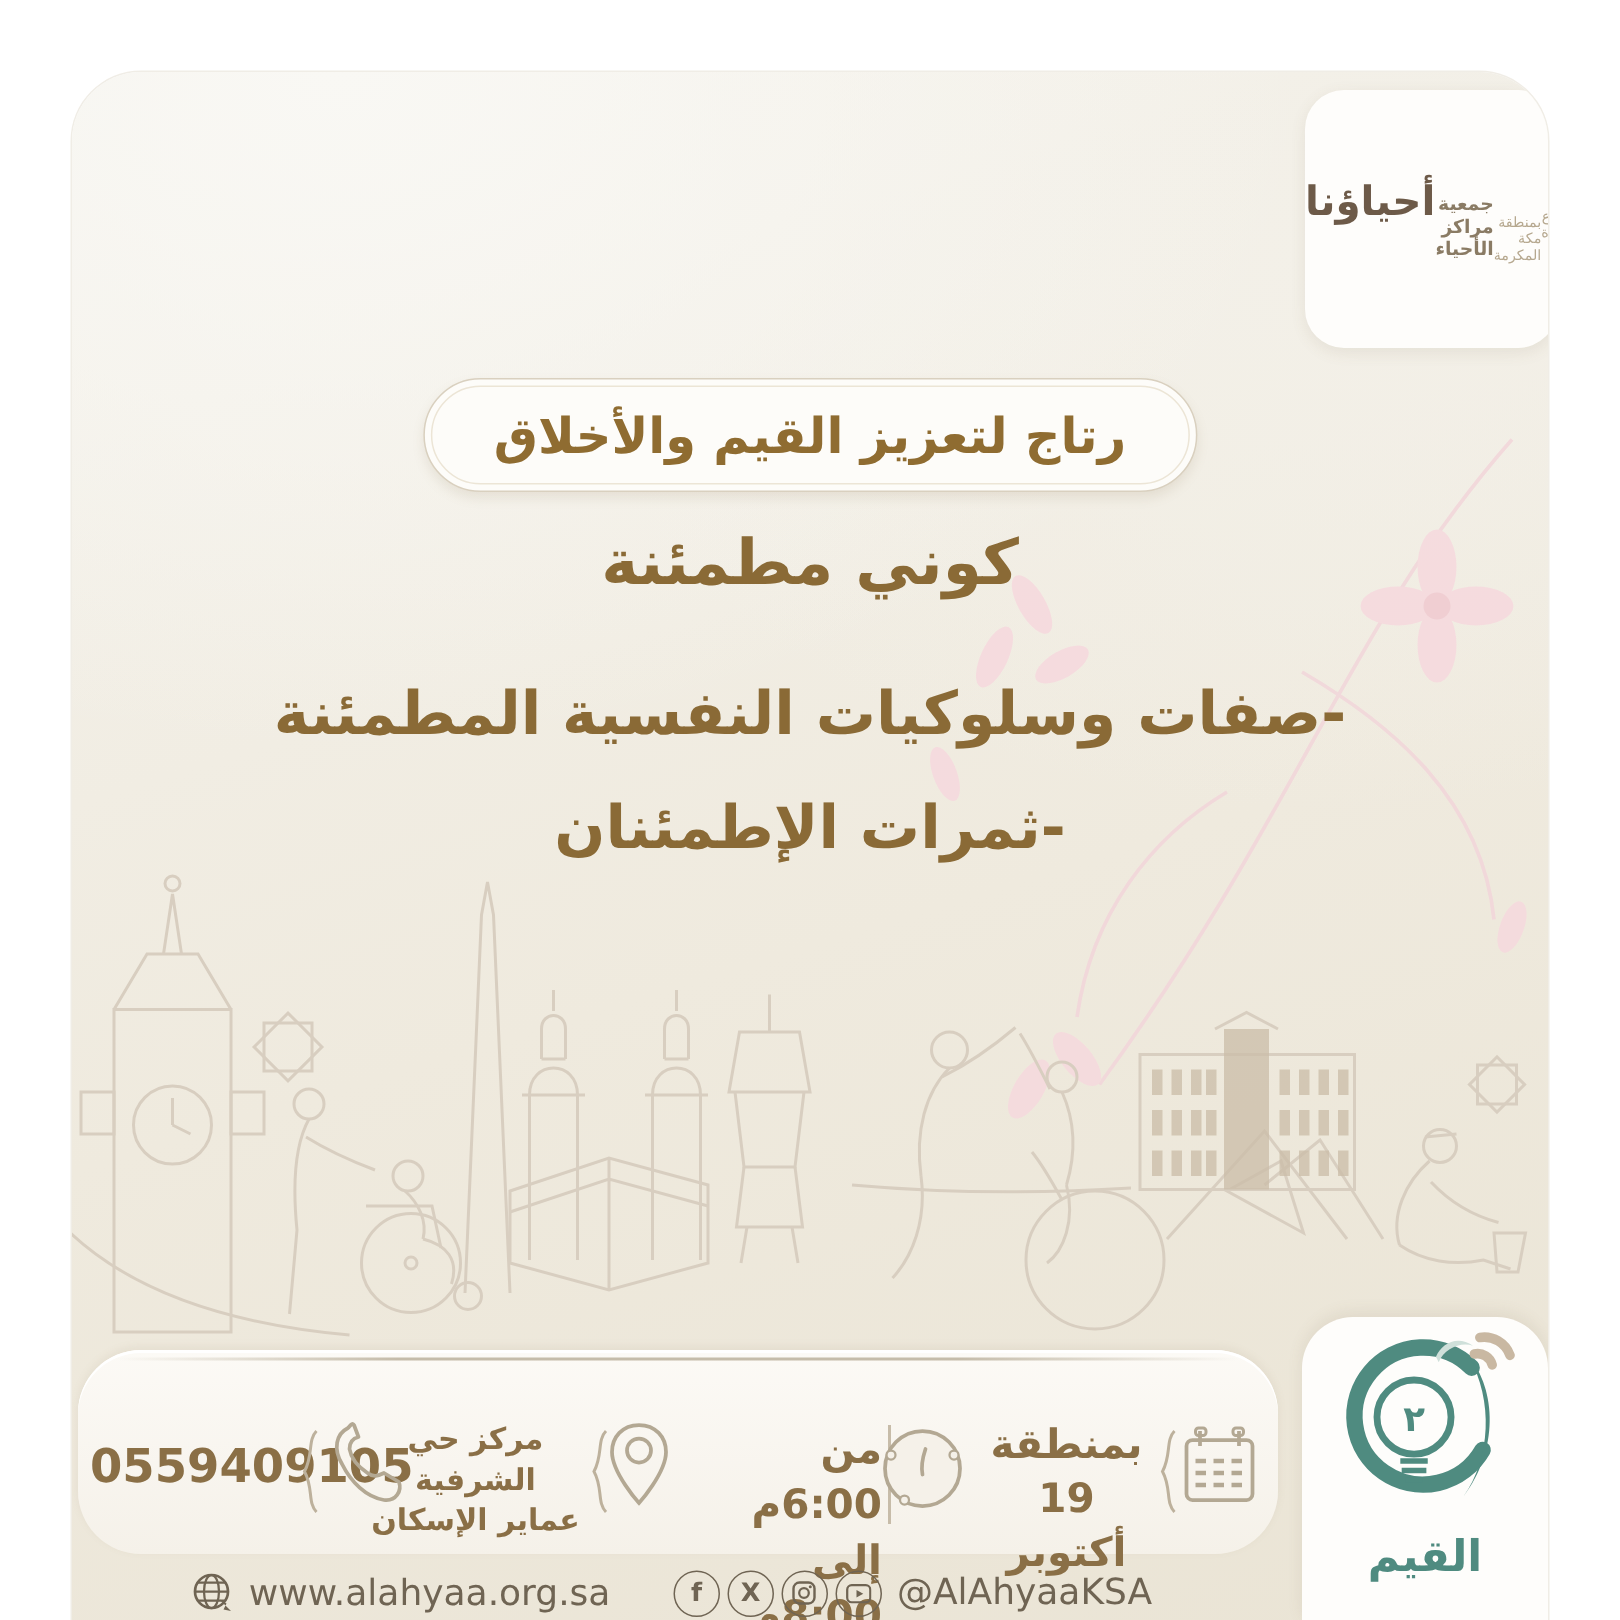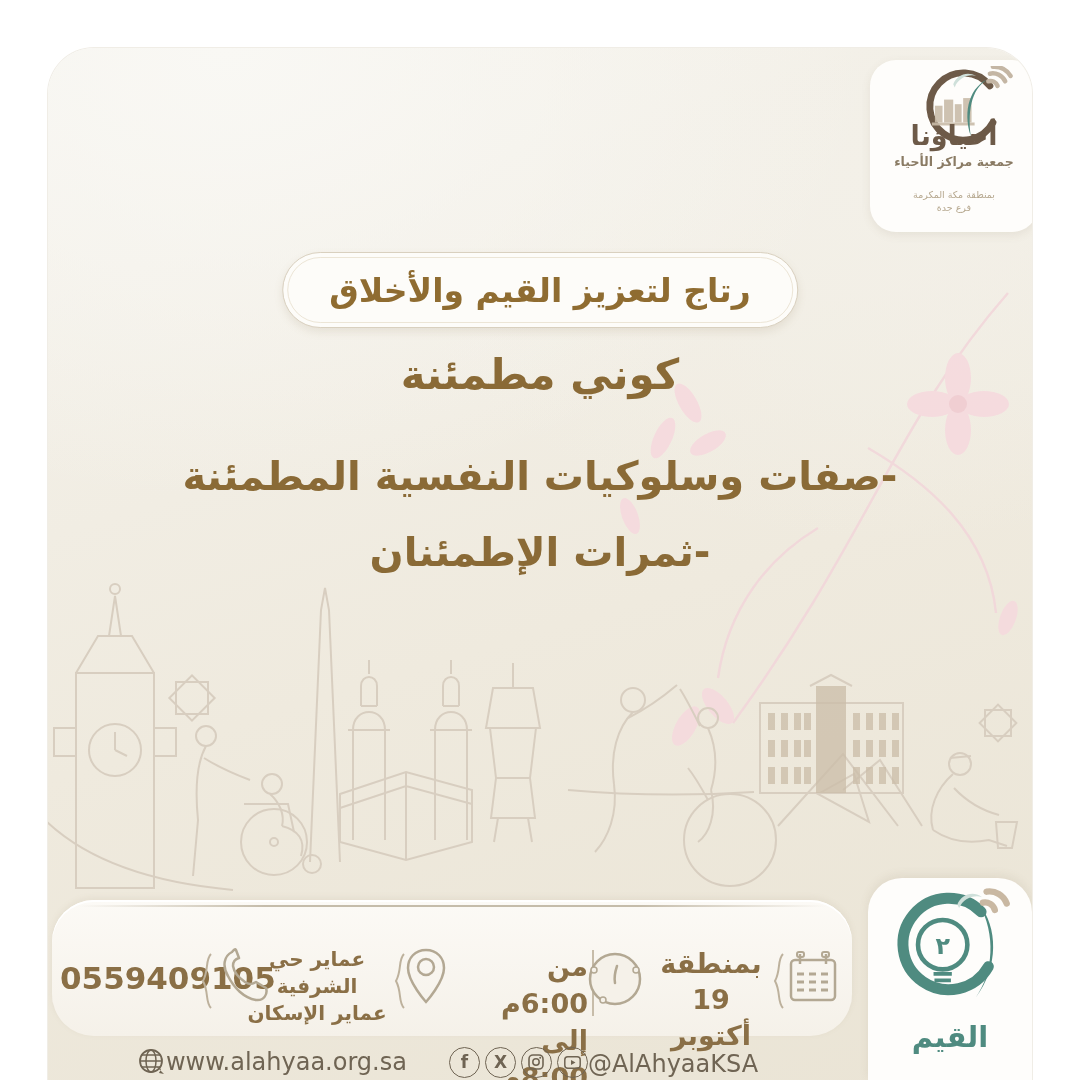--- a/index.html
+++ b/index.html
@@ -15,21 +15,21 @@
             linear-gradient(163deg, #f5f3ed 0%, #efeade 55%, #eae4d5 100%);
           box-shadow: 0 0 0 1px #f0ede6; }
 
   
   .skyline { position:absolute; left:0; top:530px; width:984px; height:320px; }
   .florals { position:absolute; left:520px; top:230px; width:464px; height:470px; opacity:.85; }
 
   
   .org-logo { position:absolute; left:822px; top:12px; width:168px; height:172px;
               background:#fefdfb; border-radius:26px; box-shadow:0 3px 10px rgba(120,100,70,.10);
-              display:flex; flex-direction:column; align-items:center; padding-top:6px; }
+              display:flex; flex-direction:row; align-items:center; padding-top:6px; }
   .org-logo .mark { width:132px; height:84px; }
   .org-name  { font-size:27px; font-weight:bold; color:#6d5a48; margin-top:-30px; direction:rtl; }
   .org-sub   { font-size:12.5px; font-weight:bold; color:#8a7b64; margin-top:3px; direction:rtl; letter-spacing:.5px;}
   .org-sub2  { font-size:9.5px; color:#b6a88f; margin-top:20px; direction:rtl; }
   .org-sub3  { font-size:9.5px; color:#b6a88f; margin-top:2px; direction:rtl; letter-spacing:1px;}
 
   
   .badge { position:absolute; top:204px; left:50%; transform:translateX(-50%);
            height:76px; padding:0 46px; background:#fdfcf9; border:1px solid #d9d0bf;
            border-radius:44px; display:flex; align-items:center; justify-content:center;
@@ -75,21 +75,21 @@
               background:#fefdfb; border-radius:34px 34px 0 0;
               box-shadow:0 -3px 10px rgba(120,100,70,.10);
               display:flex; flex-direction:column; align-items:center; padding-top:10px; }
   .cat-card .mark { width:128px; height:128px; }
   .cat-label { font-size:29px; font-weight:bold; color:#4f8b80; margin-top:4px; direction:rtl; }
 
   
   .footer-row { position:absolute; left:0; top:992px; width:800px; height:44px;
                 display:flex; align-items:center; justify-content:center; gap:42px;
                 color:#6f6453; }
-  .footer-group { display:flex; align-items:flex-end; }
+  .footer-group { display:flex; align-items:flex-start; gap:10px; }
   .site-text   { font-size:24px; direction:ltr; }
   .handle-text { font-size:24px; direction:ltr; }
   .soc { width:31px; height:31px; border:1.7px solid #6f6453; border-radius:50%;
          display:flex; align-items:center; justify-content:center; }
   .soc span { font-size:17px; font-weight:bold; color:#6f6453; line-height:1; }
   .socials { display:flex; align-items:center; gap:5px; }
 </style>
 </head>
 <body>
 
@@ -258,21 +258,21 @@
 
       <div class="bar-text phone-number">0559409105</div>
       <svg class="brace phone-brace" viewBox="0 0 14 58">
         <path d="M11,2 C5,8 9,18 3,29 C9,40 5,50 11,56" fill="none" stroke="#bdb19c" stroke-width="2"></path>
       </svg>
       <svg class="bar-icon phone-icon" viewBox="0 0 52 62">
         <path d="M14,6 C6,10 4,20 10,30 C16,42 26,52 38,54 C46,55 50,48 48,42 L38,36 C34,38 31,39 27,36 C21,32 16,26 15,20 C15,16 17,13 21,12 L18,4 C17,2 15,5 14,6 Z" fill="none" stroke="#b3a893" stroke-width="2.5" stroke-linejoin="round"></path>
       </svg>
 
       <div class="bar-text loc-text">
-        <div>عماير حي الشرفية</div>
+        <div>مركز حي الشرفية</div>
         <div>عماير الإسكان</div>
       </div>
       <svg class="brace loc-brace" viewBox="0 0 14 58">
         <path d="M11,2 C5,8 9,18 3,29 C9,40 5,50 11,56" fill="none" stroke="#bdb19c" stroke-width="2"></path>
       </svg>
       <svg class="bar-icon pin-icon" viewBox="0 0 44 60">
         <path d="M22,4 C11,4 4,12 4,22 C4,36 22,56 22,56 C22,56 40,36 40,22 C40,12 33,4 22,4 Z" fill="none" stroke="#b3a893" stroke-width="2.5"></path>
         <circle cx="22" cy="21" r="8" fill="none" stroke="#b3a893" stroke-width="2.5"></circle>
       </svg>
 

